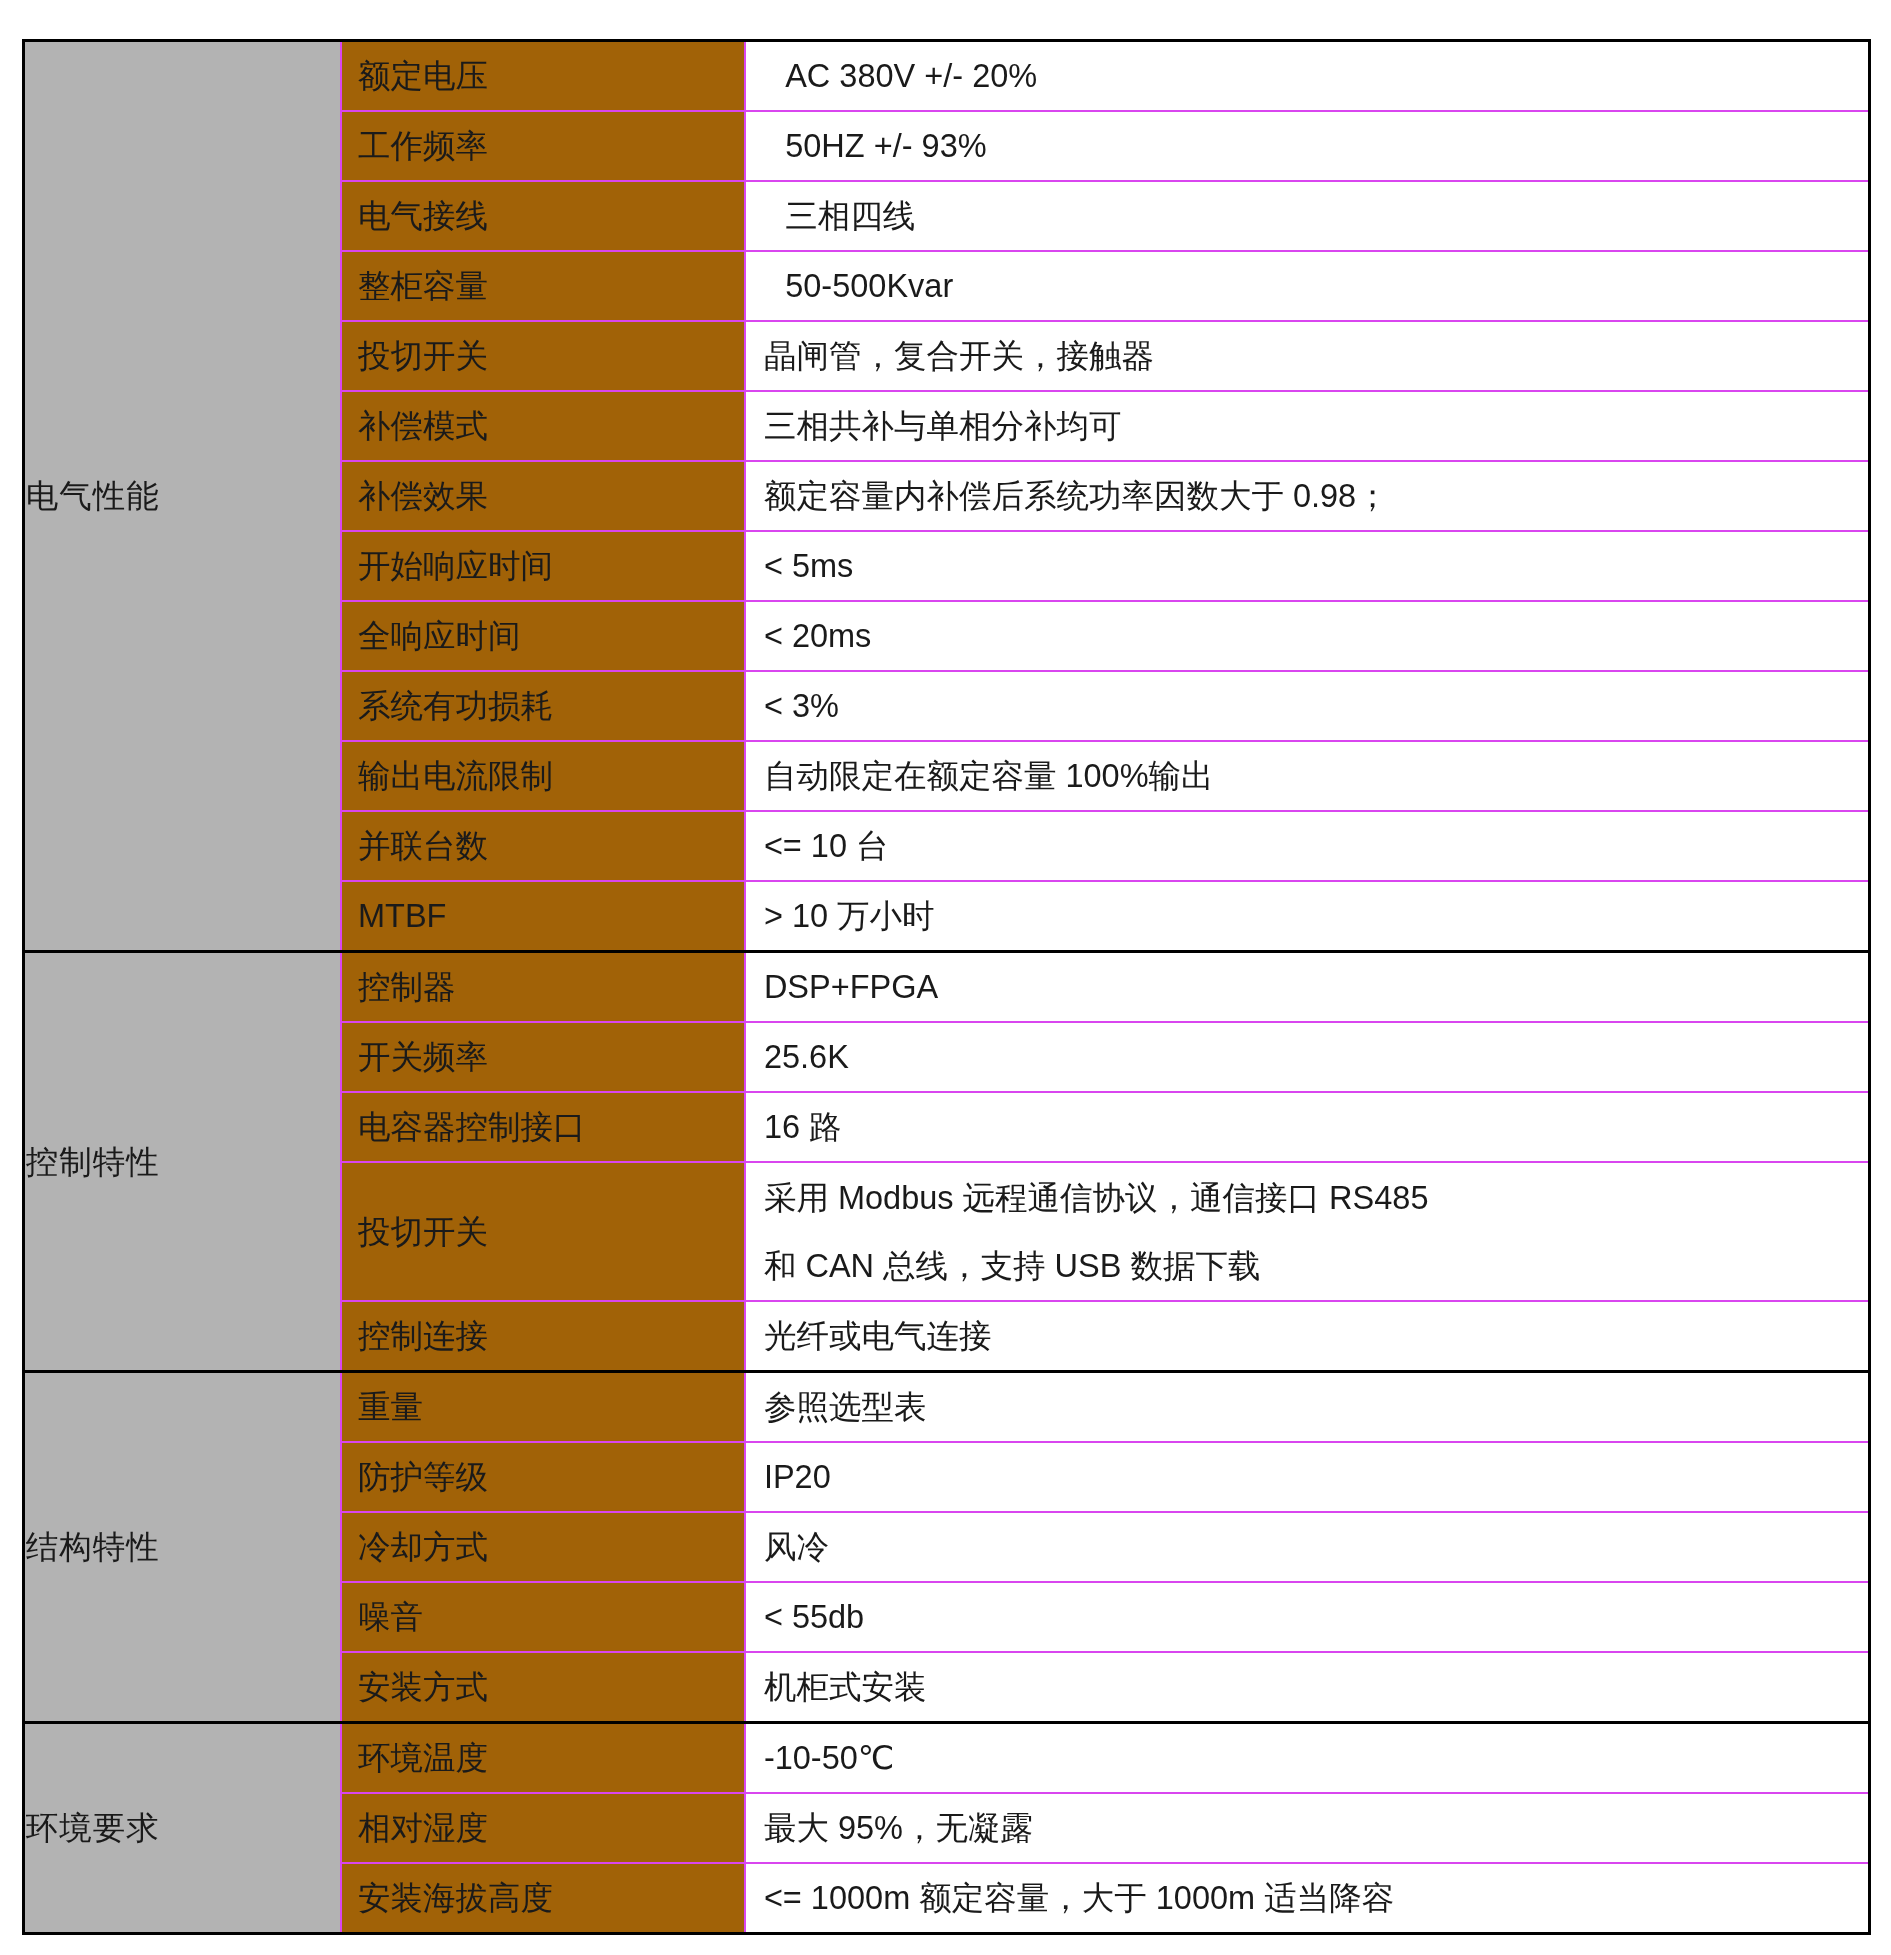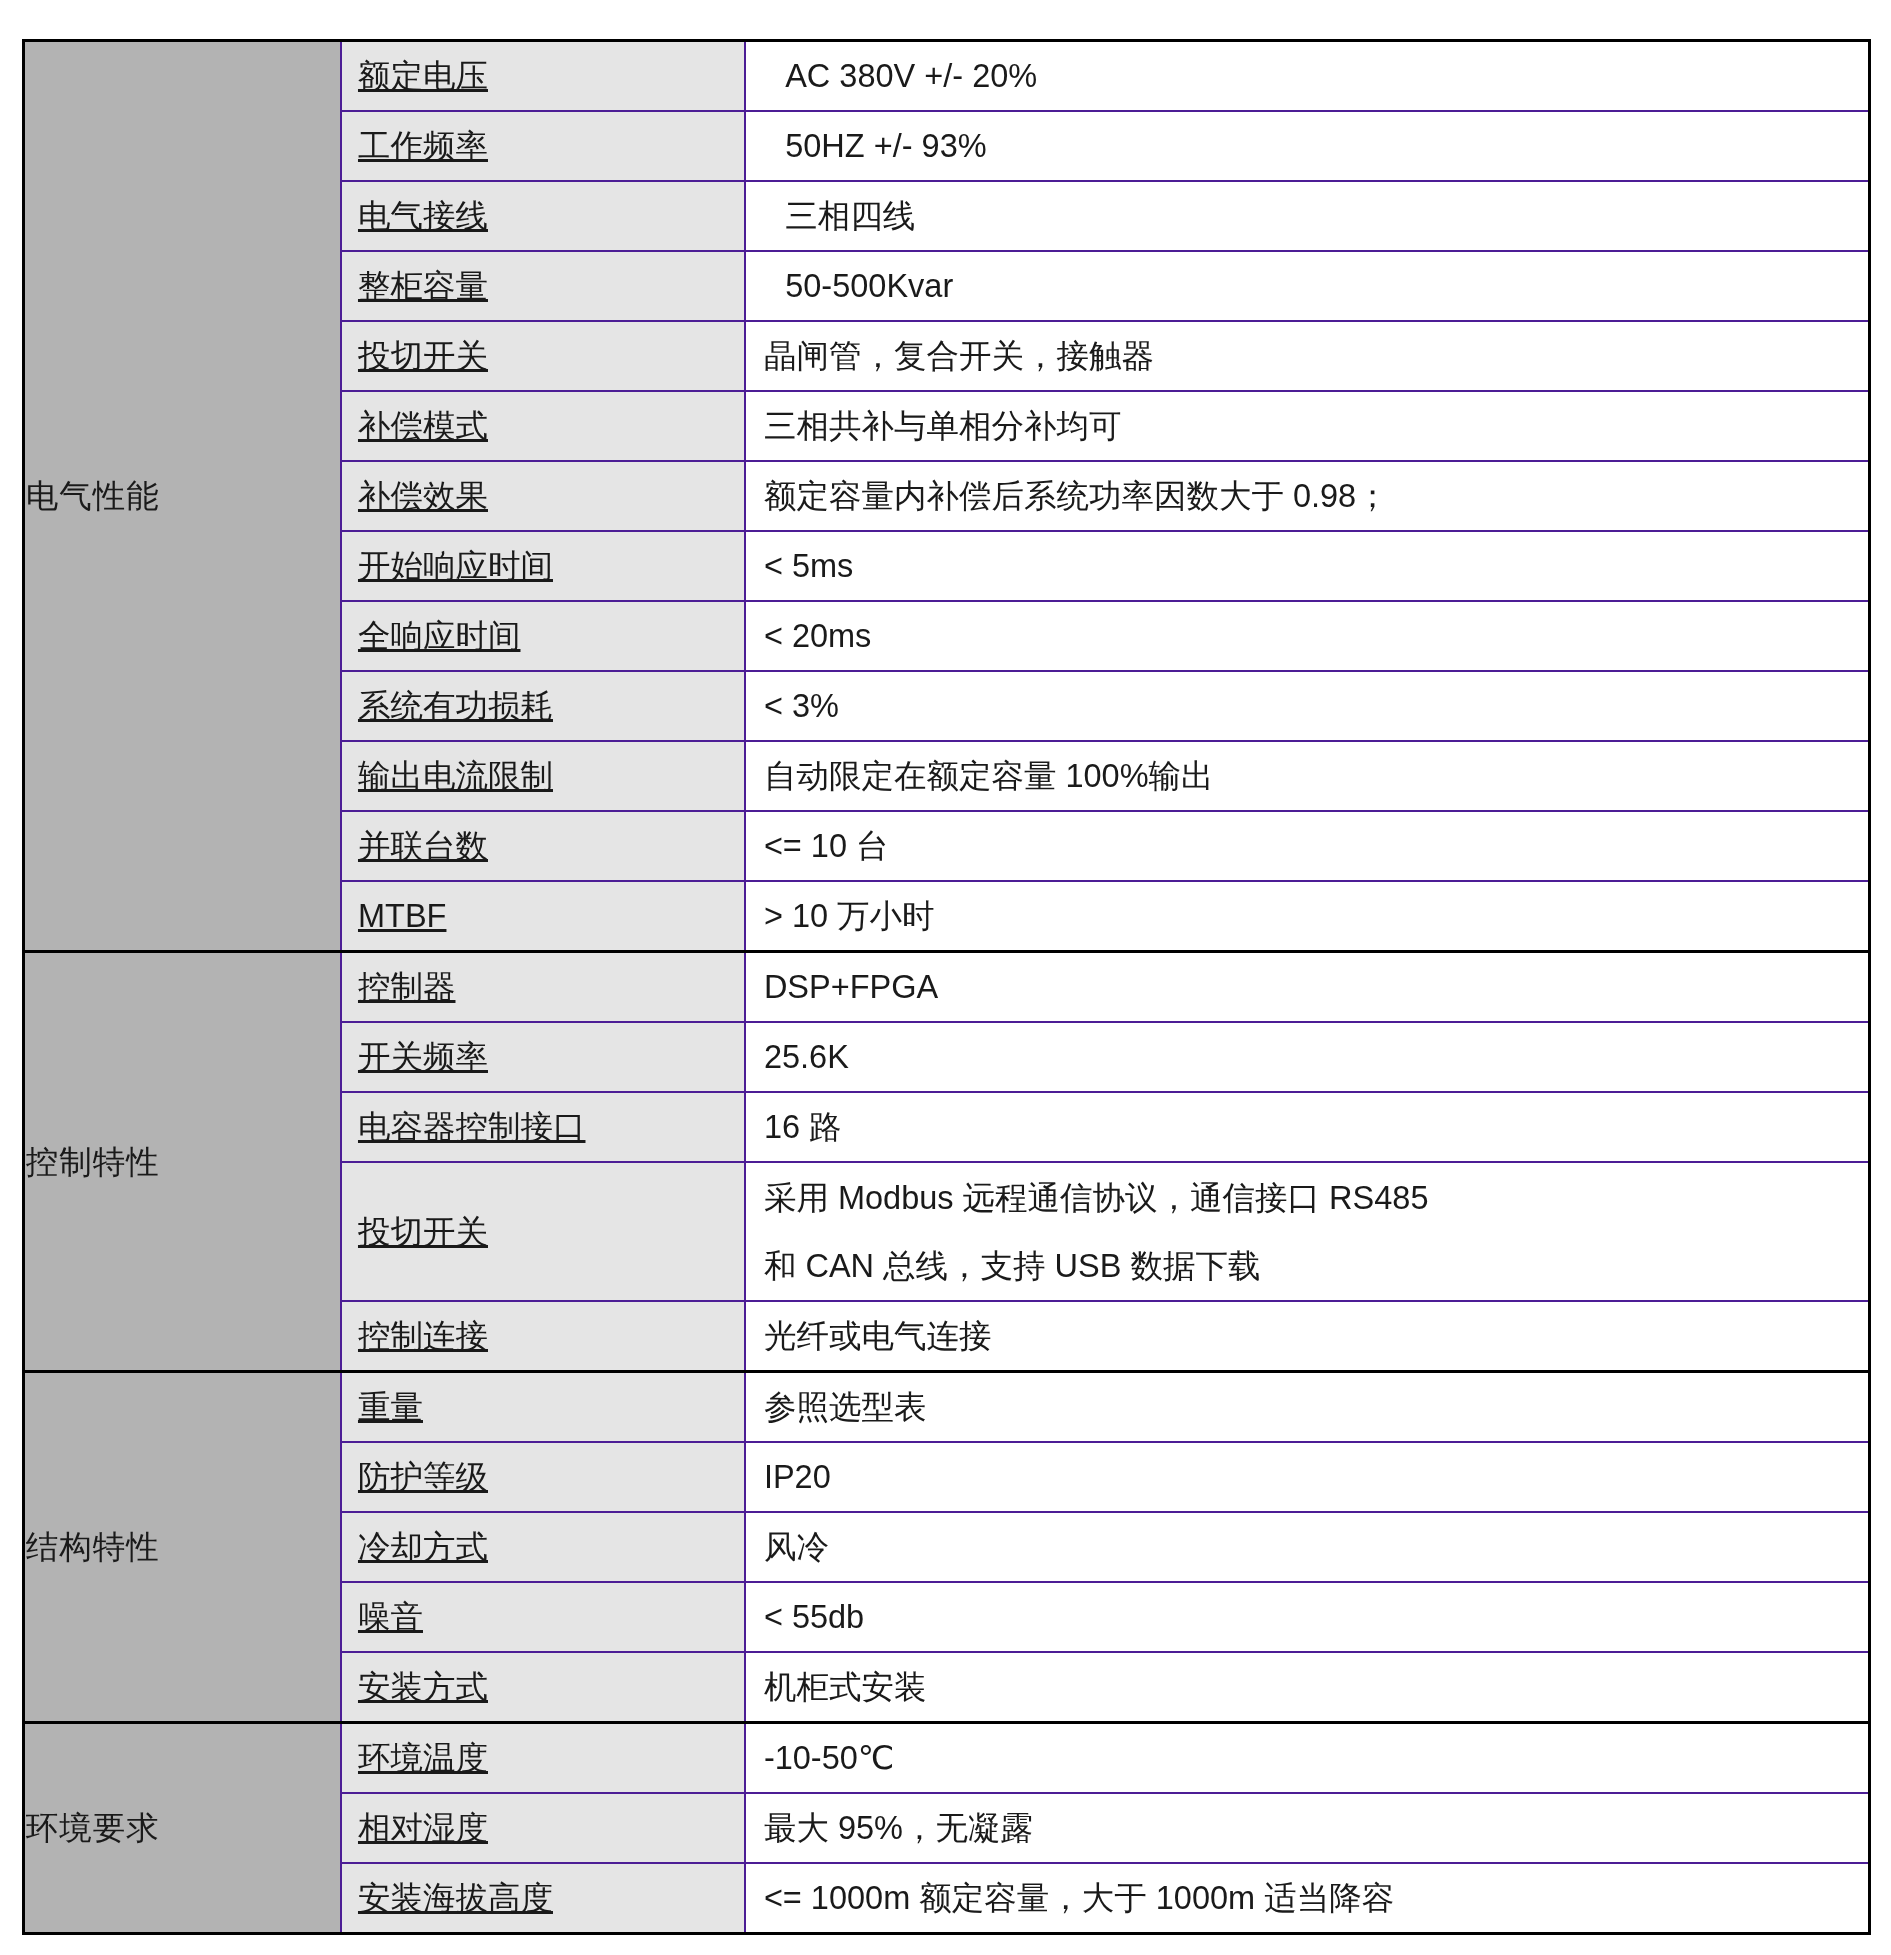--- a/index.html
+++ b/index.html
@@ -20,38 +20,37 @@
     top: 39px;
     width: 1846px;
     border-collapse: collapse;
     table-layout: fixed;
     border: 3px solid #000000;
   }
   col.c-cat   { width: 318px; }
   col.c-param { width: 404px; }
   col.c-val   { width: 1124px; }
   td {
-    border: 2px solid #4c1d95;
+    border: 2px solid #d946ef;
     font-size: 32.5px;
     color: #1a1a1a;
     line-height: 68px;
     overflow: hidden;
     vertical-align: middle;
   }
   td.cat {
     background: #b3b3b3;
     text-align: left;
     letter-spacing: 1px;
   }
   td.param {
     height: 68px;
     padding: 0 9.9px 0 15.8px;
-    background: #e5e5e5;
+    background: #a16207;
     white-space: nowrap;
-    text-decoration: underline;
   }
   td.val {
     height: 68px;
     padding: 0 9.9px 0 17.7px;
     background: #ffffff;
     white-space: pre-line;
   }
   td.val.indent { padding-left: 39px; margin-left: 31px; }
   tr.tall td.param, tr.tall td.val { height: 137px; }
   tr.section-start td { border-top: 3.9px solid #000000; }

